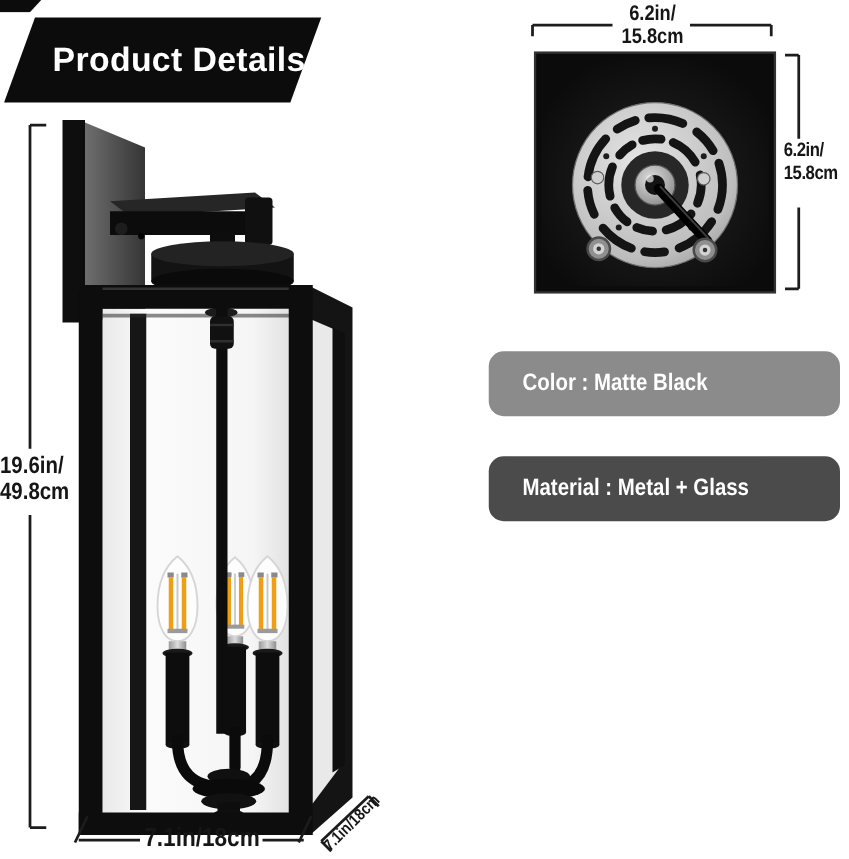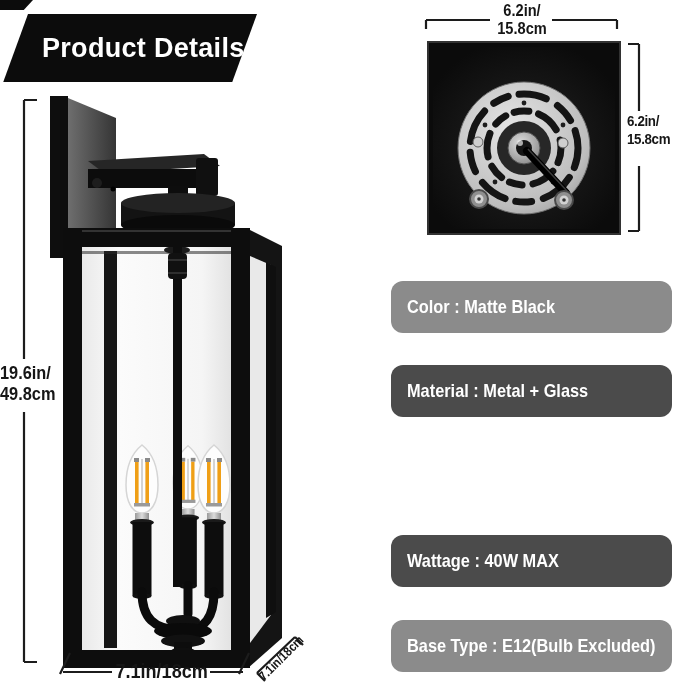--- a/index.html
+++ b/index.html
@@ -30,21 +30,21 @@
   .width-label{left:108px;top:659px;width:106px;font-size:21px;text-align:center;}
   .depth-label{
     left:239px;top:651px;width:86px;height:16px;font-size:13px;text-align:center;
     transform:rotate(-45deg) scaleX(.86);transform-origin:center;
   }
   .bp-top-label{left:468px;top:2px;width:108px;font-size:17px;text-align:center;line-height:18px;}
   .bp-right-label{left:627px;top:112px;width:52px;font-size:15.5px;line-height:18px;letter-spacing:-.4px;}
   
   .spec-bar{
     left:391px;width:281px;height:52px;border-radius:12px;color:#fff;
-    font-size:19px;font-weight:bold;line-height:52px;padding-left:16px;box-sizing:border-box;
+    font-size:19px;font-weight:bold;line-height:52px;padding-left:27px;box-sizing:border-box;
     white-space:nowrap;
   }
   .spec-bar span{display:inline-block;transform:scaleX(.86);transform-origin:left center;}
   .tone-light{background:#8b8b8b;}
   .tone-dark{background:#4b4b4b;border-radius:12px;}
   svg{display:block;}
 </style>
 </head>
 <body>
 
@@ -209,20 +209,14 @@
     <div>6.2in/</div>
     <div>15.8cm</div>
   </div>
 
   <div class="abs spec-bar tone-light" style="top:281px">
     <span>Color : Matte Black</span>
   </div>
   <div class="abs spec-bar tone-dark" style="top:365px">
     <span>Material : Metal + Glass</span>
   </div>
-  <div class="abs spec-bar tone-dark" style="top:535px">
-    <span>Wattage : 40W MAX</span>
-  </div>
-  <div class="abs spec-bar tone-light" style="top:620px">
-    <span>Base Type : E12(Bulb Excluded)</span>
-  </div>
 
 </div>
 
 </body></html>

